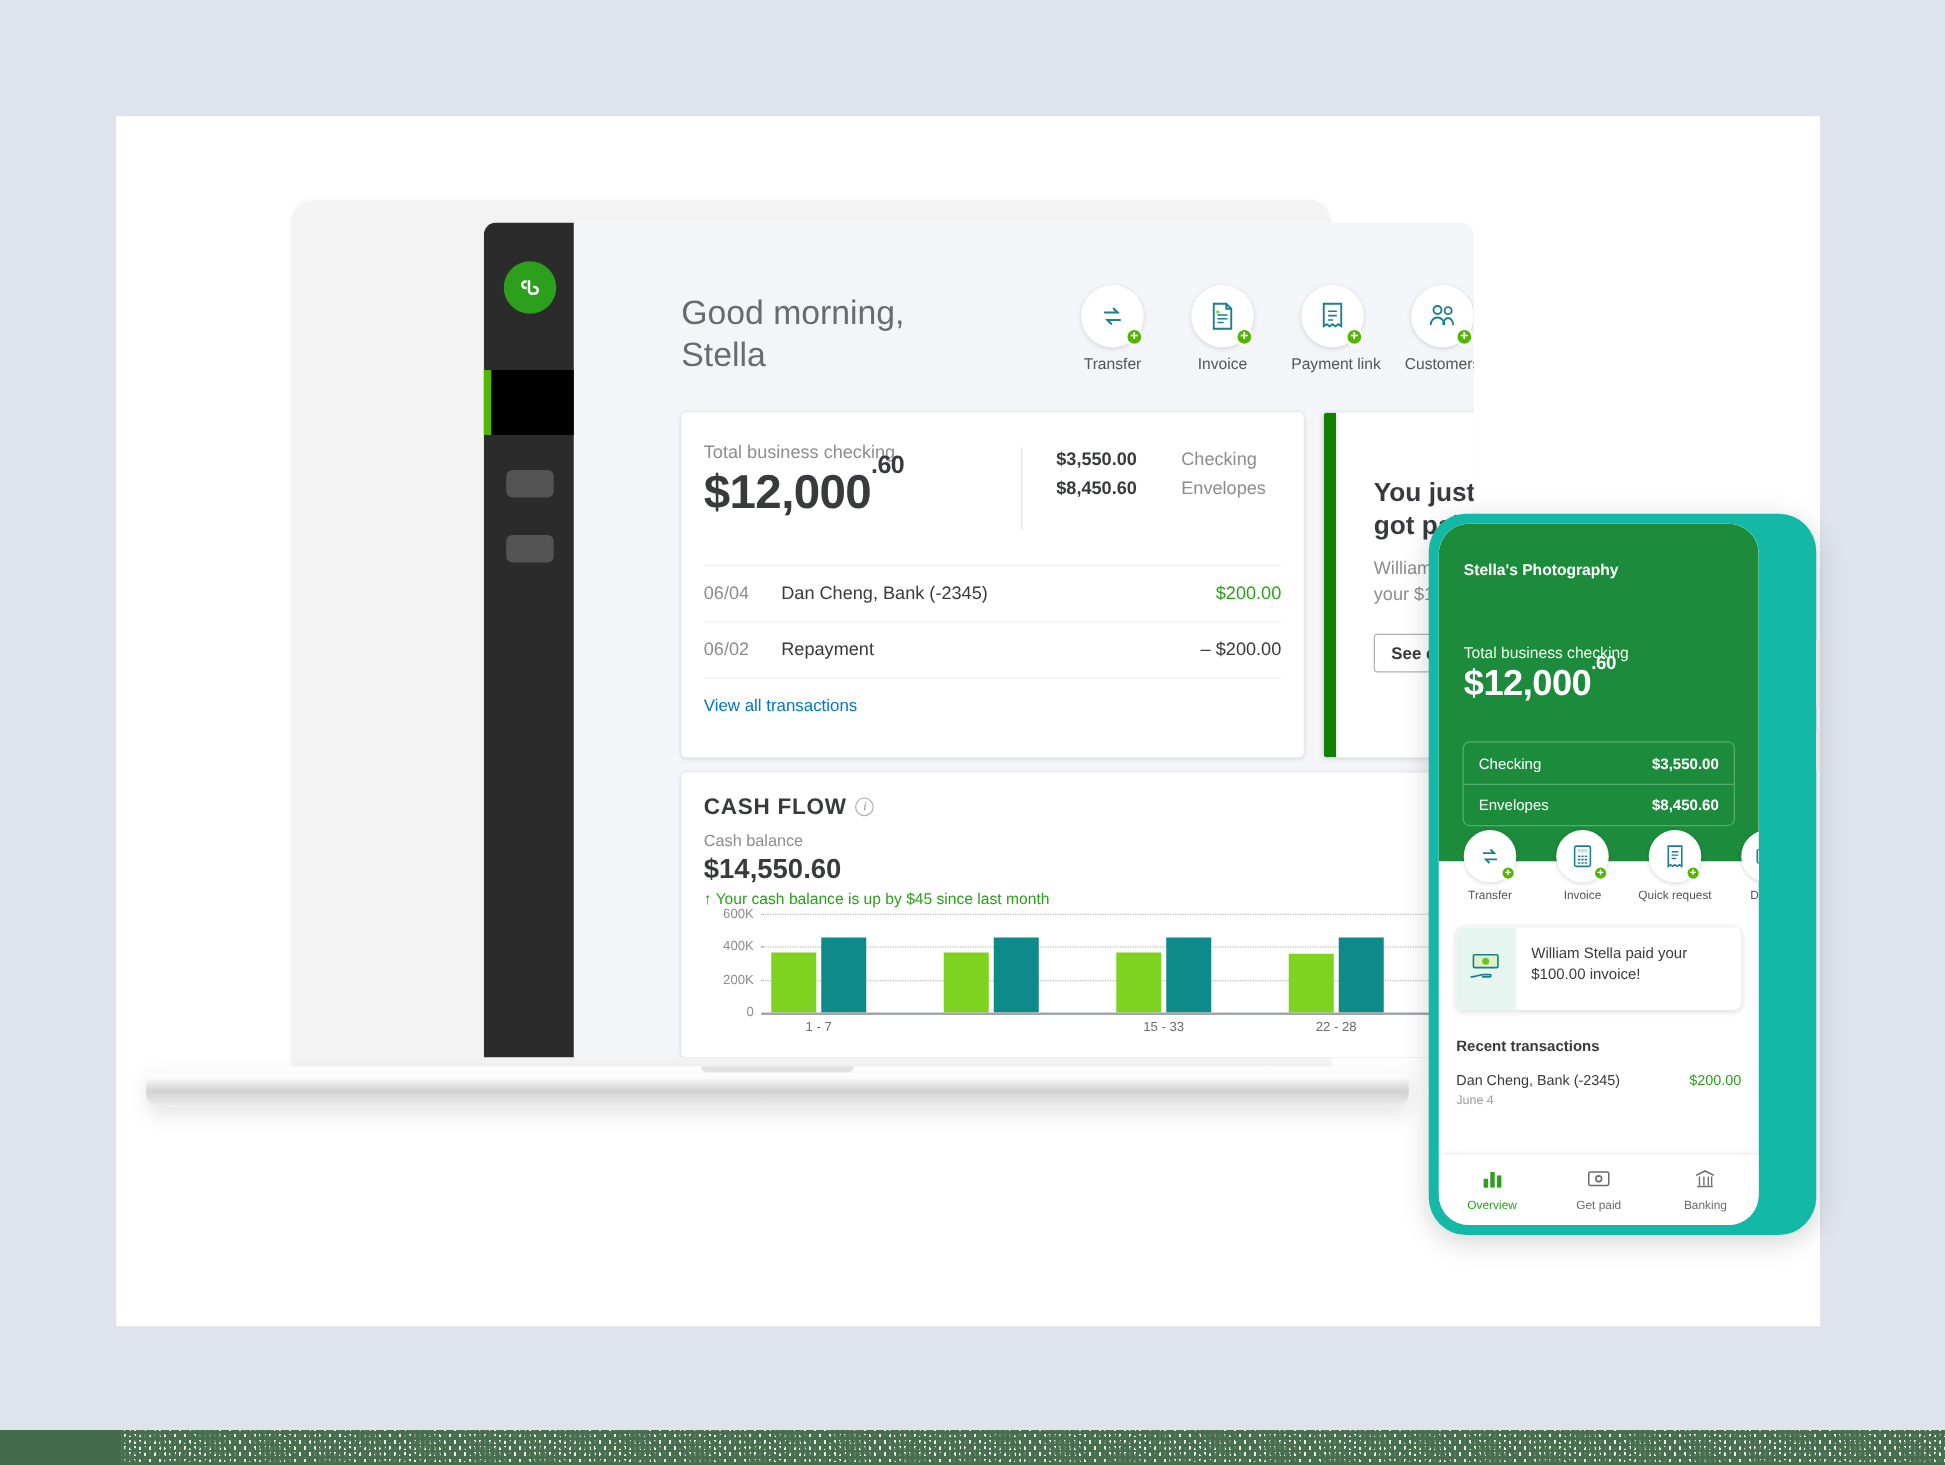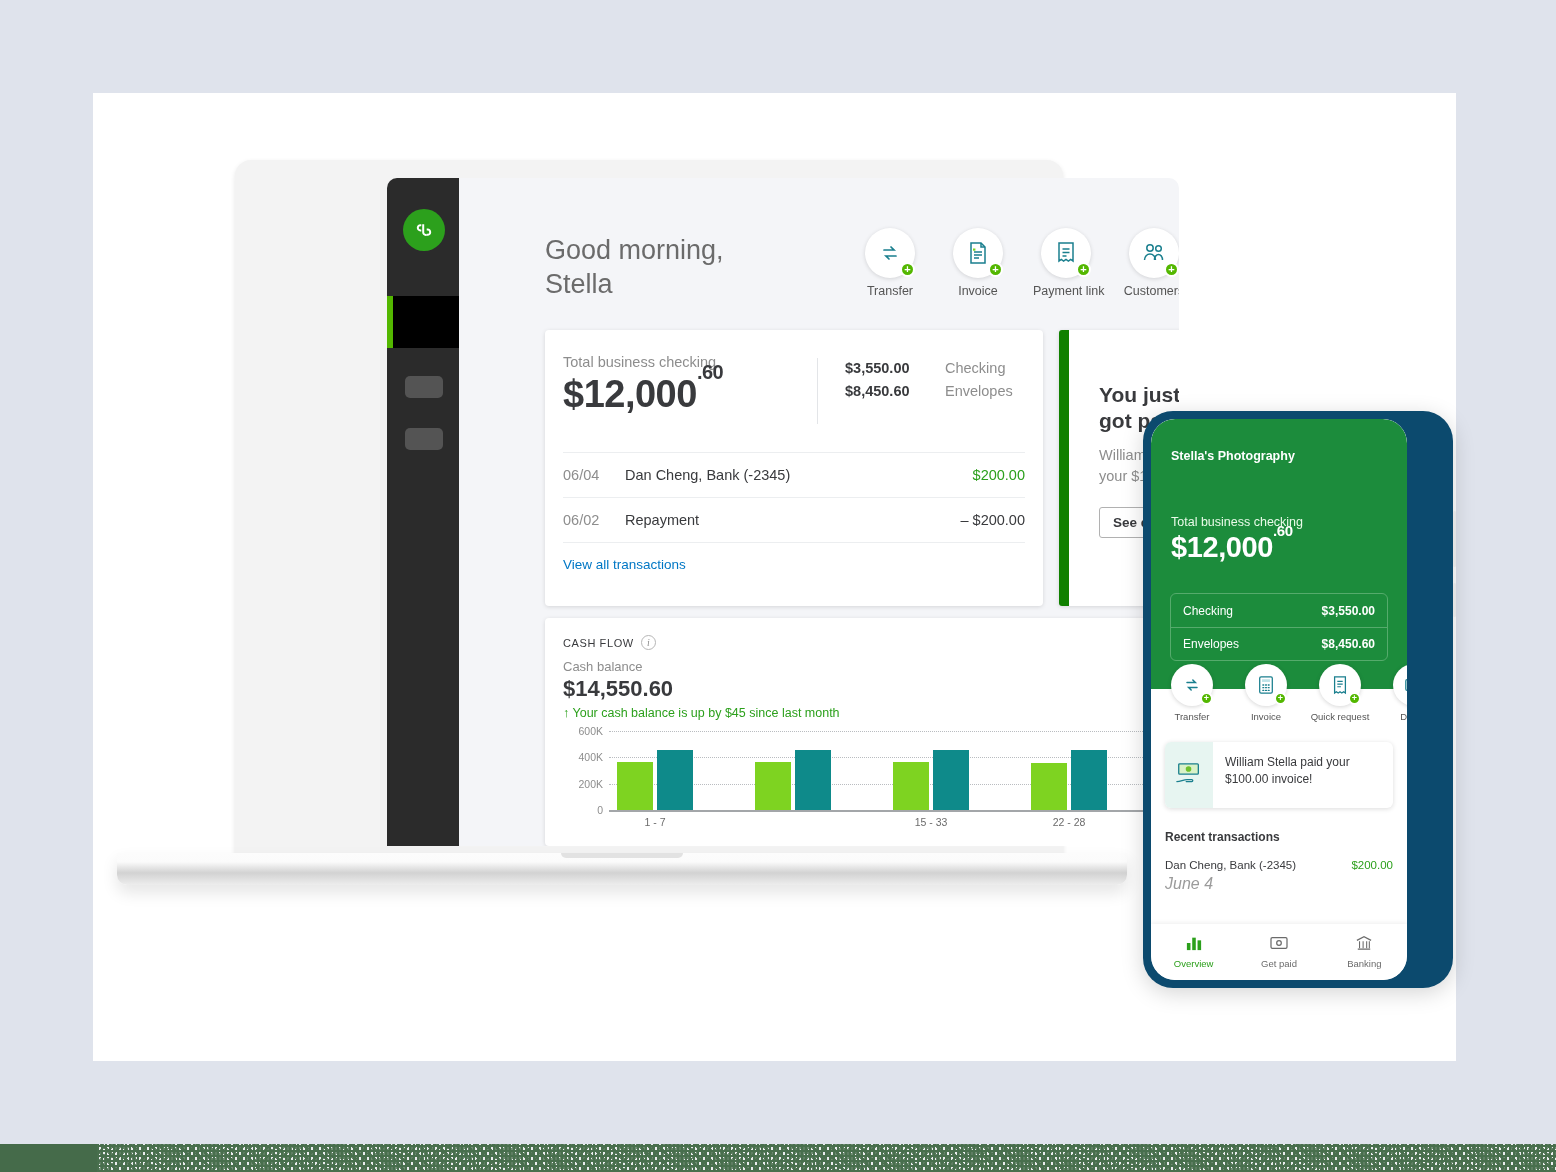--- a/index.html
+++ b/index.html
@@ -201,21 +201,21 @@
 
   
   #cashflow-card {
     position: absolute; left: 86px; top: 440px;
     width: 762px; height: 228px;
     background: #fff; border-radius: 4px;
     box-shadow: 0 1px 4px rgba(0,0,0,.13);
     overflow: hidden;
   }
   #cf-head { display: flex; align-items: center; gap: 7px; margin: 17px 0 0 18px; }
-  #cf-title { font-size: 11px; font-weight: 400; letter-spacing: .6px; color: #393a3d; text-align: center; }
+  #cf-title { font-size: 18px; font-weight: 700; letter-spacing: .6px; color: #393a3d; text-align: center; }
   .info-icon {
     width: 15px; height: 15px; border-radius: 50%;
     border: 1px solid #b6b6b6; color: #8d8d8d;
     font-size: 10px; line-height: 13px; text-align: center;
     font-style: italic; font-family: "Liberation Serif", serif;
   }
   #cf-sub { margin: 9px 0 0 18px; font-size: 13px; color: #8d8d8d; }
   #cf-balance { margin: 2px 0 0 18px; font-size: 22px; font-weight: 700; color: #393a3d; }
   #cf-trend { margin: 4px 0 0 18px; font-size: 12.5px; color: #2ca01c; }
 
@@ -252,21 +252,21 @@
     display: flex; gap: 14px; font-size: 10.5px; color: #6b6b6b;
     align-items: center;
   }
   .legend-item { display: flex; align-items: center; gap: 5px; white-space: nowrap; }
   .legend-dot { width: 8px; height: 8px; border-radius: 50%; }
 
   
   #phone {
     position: absolute; left: 1143px; top: 411px;
     width: 310px; height: 577px;
-    background: #0c4a6e;
+    background: #14b8a6;
     border-radius: 30px;
     box-shadow: 0 5px 22px rgba(0,0,0,.17);
     padding: 8px;
   }
   #phone-screen {
     position: relative; width: 256px; height: 561px;
     background: #fff; border-radius: 24px; overflow: hidden;
   }
   .phone-btn {
     position: absolute; right: -3px; width: 3px;
@@ -336,21 +336,21 @@
   }
   #ph-recent-title {
     position: absolute; left: 14px; top: 411px;
     font-size: 12px; font-weight: 700; color: #393a3d;
   }
   #ph-txn {
     position: absolute; left: 14px; top: 440px; width: 228px;
   }
   #ph-txn-row { display: flex; justify-content: space-between; font-size: 11.5px; color: #393a3d; }
   #ph-txn-amt { color: #2ca01c; }
-  #ph-txn-date { margin-top: 4px; font-size: 16px; color: #9b9b9b; font-style: italic; }
+  #ph-txn-date { margin-top: 4px; font-size: 10px; color: #9b9b9b; }
 
   #ph-nav {
     position: absolute; left: 0; bottom: 0; width: 256px; height: 56px;
     background: #fff; box-shadow: 0 -1px 5px rgba(0,0,0,.07);
     display: flex; align-items: center; justify-content: space-around;
     border-radius: 0 0 24px 24px;
   }
   .nav-item { text-align: center; width: 70px; }
   .nav-label { margin-top: 3px; font-size: 9.5px; color: #6b6b6b; }
   .nav-item.active .nav-label { color: #2ca01c; }

